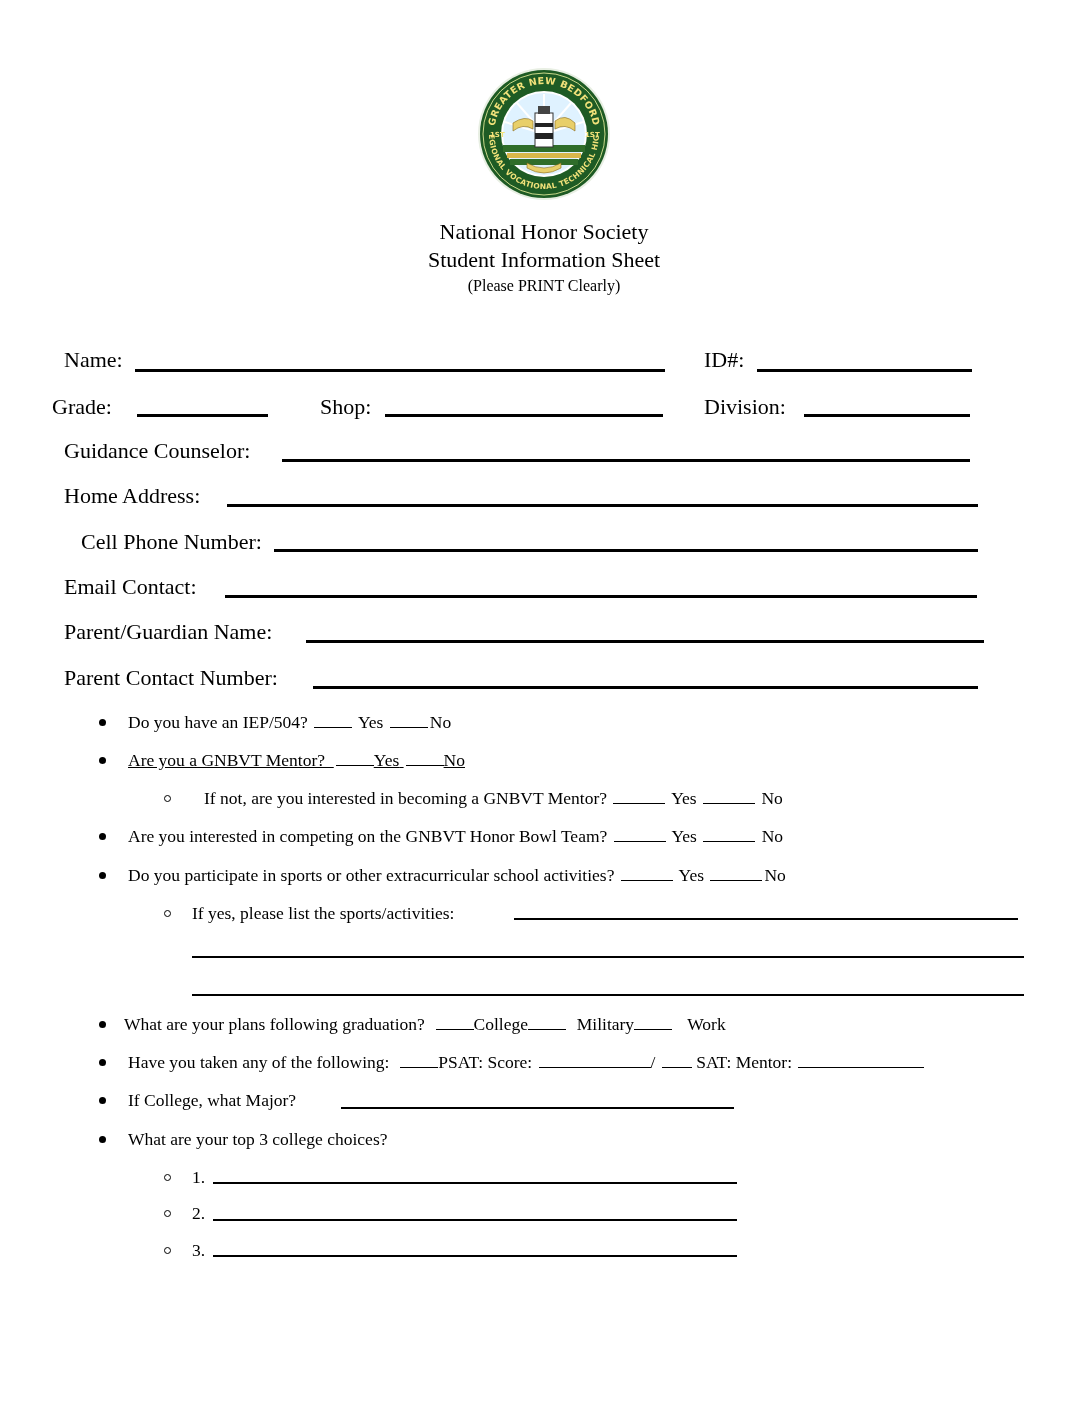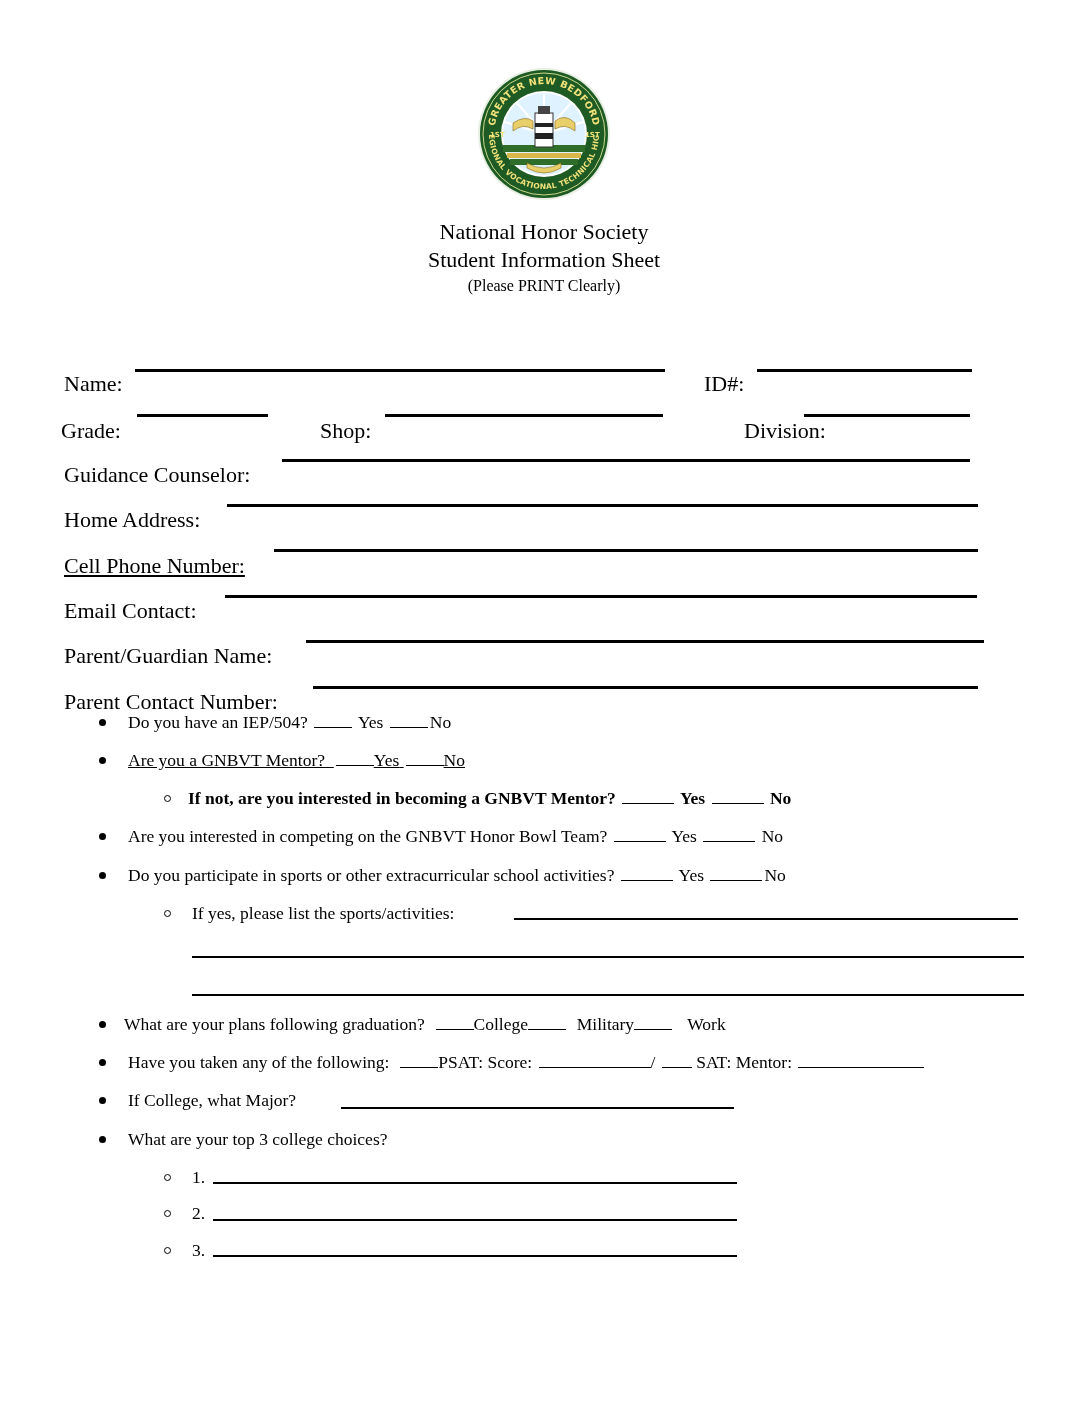--- a/index.html
+++ b/index.html
@@ -7,21 +7,21 @@
     width: 1088px; height: 1408px; position: relative; overflow: hidden;
     font-family: "Liberation Serif", "DejaVu Serif", serif; color: #000;
   }
   .abs { position: absolute; }
   
   #logo { left: 477px; top: 67px; width: 134px; height: 134px; }
   
   .title { left: 0; width: 1088px; text-align: center; font-size: 22px; line-height: 28px; }
   .subtitle { left: 0; width: 1088px; text-align: center; font-size: 16px; line-height: 20px; }
   
-  .flabel { font-size: 22px; line-height: 26px; white-space: nowrap; margin-top: 24px; }
+  .flabel { font-size: 22px; line-height: 26px; white-space: nowrap; }
   .bigline { height: 3px; background: #000; }
   
   .q { font-size: 17.5px; line-height: 22px; white-space: nowrap; }
   .bullet { width: 7px; height: 7px; border-radius: 50%; background: #000; }
   .obullet { width: 7px; height: 7px; border-radius: 50%; border: 1.3px solid #000; box-sizing: border-box; }
   .blank { display: inline-block; border-bottom: 1.3px solid #000; height: 16px; vertical-align: baseline; margin: 0 2px; }
   .thinline { height: 1.5px; background: #000; }
 </style>
 </head>
 <body>
@@ -65,34 +65,34 @@
 
 <div class="abs title" style="top:218px;">National Honor Society</div>
 <div class="abs title" style="top:246px;">Student Information Sheet</div>
 <div class="abs subtitle" style="top:276px;">(Please PRINT Clearly)</div>
 
 <div class="abs flabel" style="left:64px; top:347px;">Name:</div>
 <div class="abs bigline" style="left:135px; top:369px; width:530px;"></div>
 <div class="abs flabel" style="left:704px; top:347px;">ID#:</div>
 <div class="abs bigline" style="left:757px; top:369px; width:215px;"></div>
 
-<div class="abs flabel" style="left:61px; top:394px;">Grade:</div>
+<div class="abs flabel" style="left:52px; top:394px;">Grade:</div>
 <div class="abs bigline" style="left:137px; top:414px; width:131px;"></div>
 <div class="abs flabel" style="left:320px; top:394px;">Shop:</div>
 <div class="abs bigline" style="left:385px; top:414px; width:278px;"></div>
-<div class="abs flabel" style="left:744px; top:394px;">Division:</div>
+<div class="abs flabel" style="left:704px; top:394px;">Division:</div>
 <div class="abs bigline" style="left:804px; top:414px; width:166px;"></div>
 
 <div class="abs flabel" style="left:64px; top:438px;">Guidance Counselor:</div>
 <div class="abs bigline" style="left:282px; top:459px; width:688px;"></div>
 
 <div class="abs flabel" style="left:64px; top:483px;">Home Address:</div>
 <div class="abs bigline" style="left:227px; top:504px; width:751px;"></div>
 
-<div class="abs flabel" style="left:64px; top:529px;text-decoration:underline;">Cell Phone Number:</div>
+<div class="abs flabel" style="left:81px; top:529px;">Cell Phone Number:</div>
 <div class="abs bigline" style="left:274px; top:549px; width:704px;"></div>
 
 <div class="abs flabel" style="left:64px; top:574px;">Email Contact:</div>
 <div class="abs bigline" style="left:225px; top:595px; width:752px;"></div>
 
 <div class="abs flabel" style="left:64px; top:619px;">Parent/Guardian Name:</div>
 <div class="abs bigline" style="left:306px; top:640px; width:678px;"></div>
 
 <div class="abs flabel" style="left:64px; top:665px;">Parent Contact Number:</div>
 <div class="abs bigline" style="left:313px; top:686px; width:665px;"></div>
@@ -106,21 +106,21 @@
 </div>
 
 <div class="abs bullet" style="left:99px; top:757px;"></div>
 <div class="abs q" style="left:128px; top:749px;text-decoration:underline;">
   <span>Are you a GNBVT Mentor?</span>
   &nbsp;<span class="blank" style="width:38px; margin-right:0;"></span><span>Yes</span>
   <span class="blank" style="width:38px; margin-right:0;"></span><span>No</span>
 </div>
 
 <div class="abs obullet" style="left:164px; top:795px;"></div>
-<div class="abs q" style="left:188px; top:787px;font-weight:bold;">
+<div class="abs q" style="left:204px; top:787px;">
   <span>If not, are you interested in becoming a GNBVT Mentor?</span>
   <span class="blank" style="width:52px;"></span>
   <span>Yes</span>
   <span class="blank" style="width:52px;"></span>
   <span>No</span>
 </div>
 
 <div class="abs bullet" style="left:99px; top:833px;"></div>
 <div class="abs q" style="left:128px; top:825px;">
   <span>Are you interested in competing on the GNBVT Honor Bowl Team?</span>

